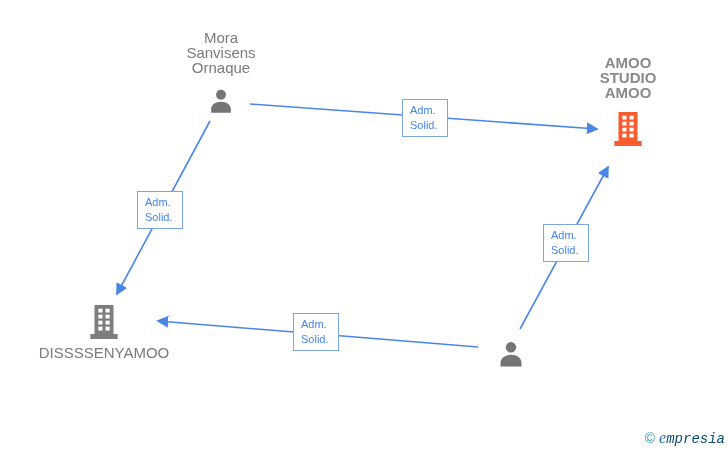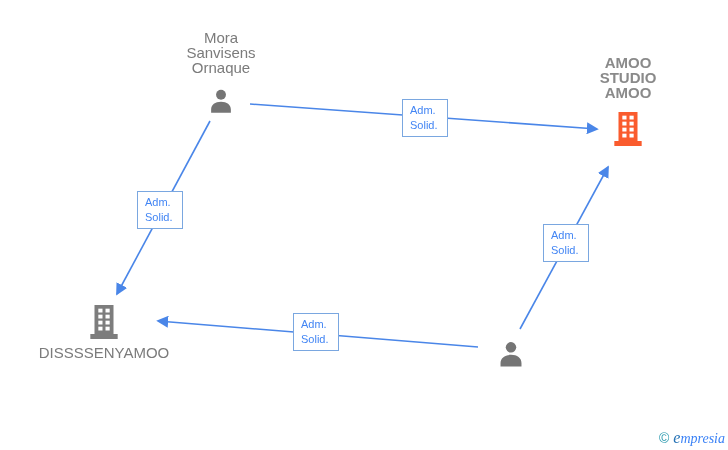--- a/index.html
+++ b/index.html
@@ -51,21 +51,21 @@
   .edge-label span { display: block; }
   .watermark {
     position: absolute;
     right: 3px;
     top: 429px;
     font-size: 14px;
     white-space: nowrap;
   }
   .wm-copy { color: #2e9bb0; font-style: normal; }
   .wm-initial { color: #2572b5; font-style: italic; font-family: "Liberation Serif", serif; font-size: 16px; }
-  .wm-rest { color: #3b82f6; font-style: italic; font-family: Liberation Serif, serif; }
+  .wm-rest { color: #0c4a6e; font-style: italic; font-family: Liberation Mono, monospace; }
 </style>
 </head>
 <body>
 
 <div class="canvas">
 
   <svg class="edges" xmlns="http://www.w3.org/2000/svg">
     <defs>
       <marker id="arrow" viewBox="0 0 10 10" refX="8.5" refY="5" markerWidth="7.5" markerHeight="7.5" orient="auto">
         <path d="M0,0 L10,5 L0,10 z" fill="#4a86e8"></path>

